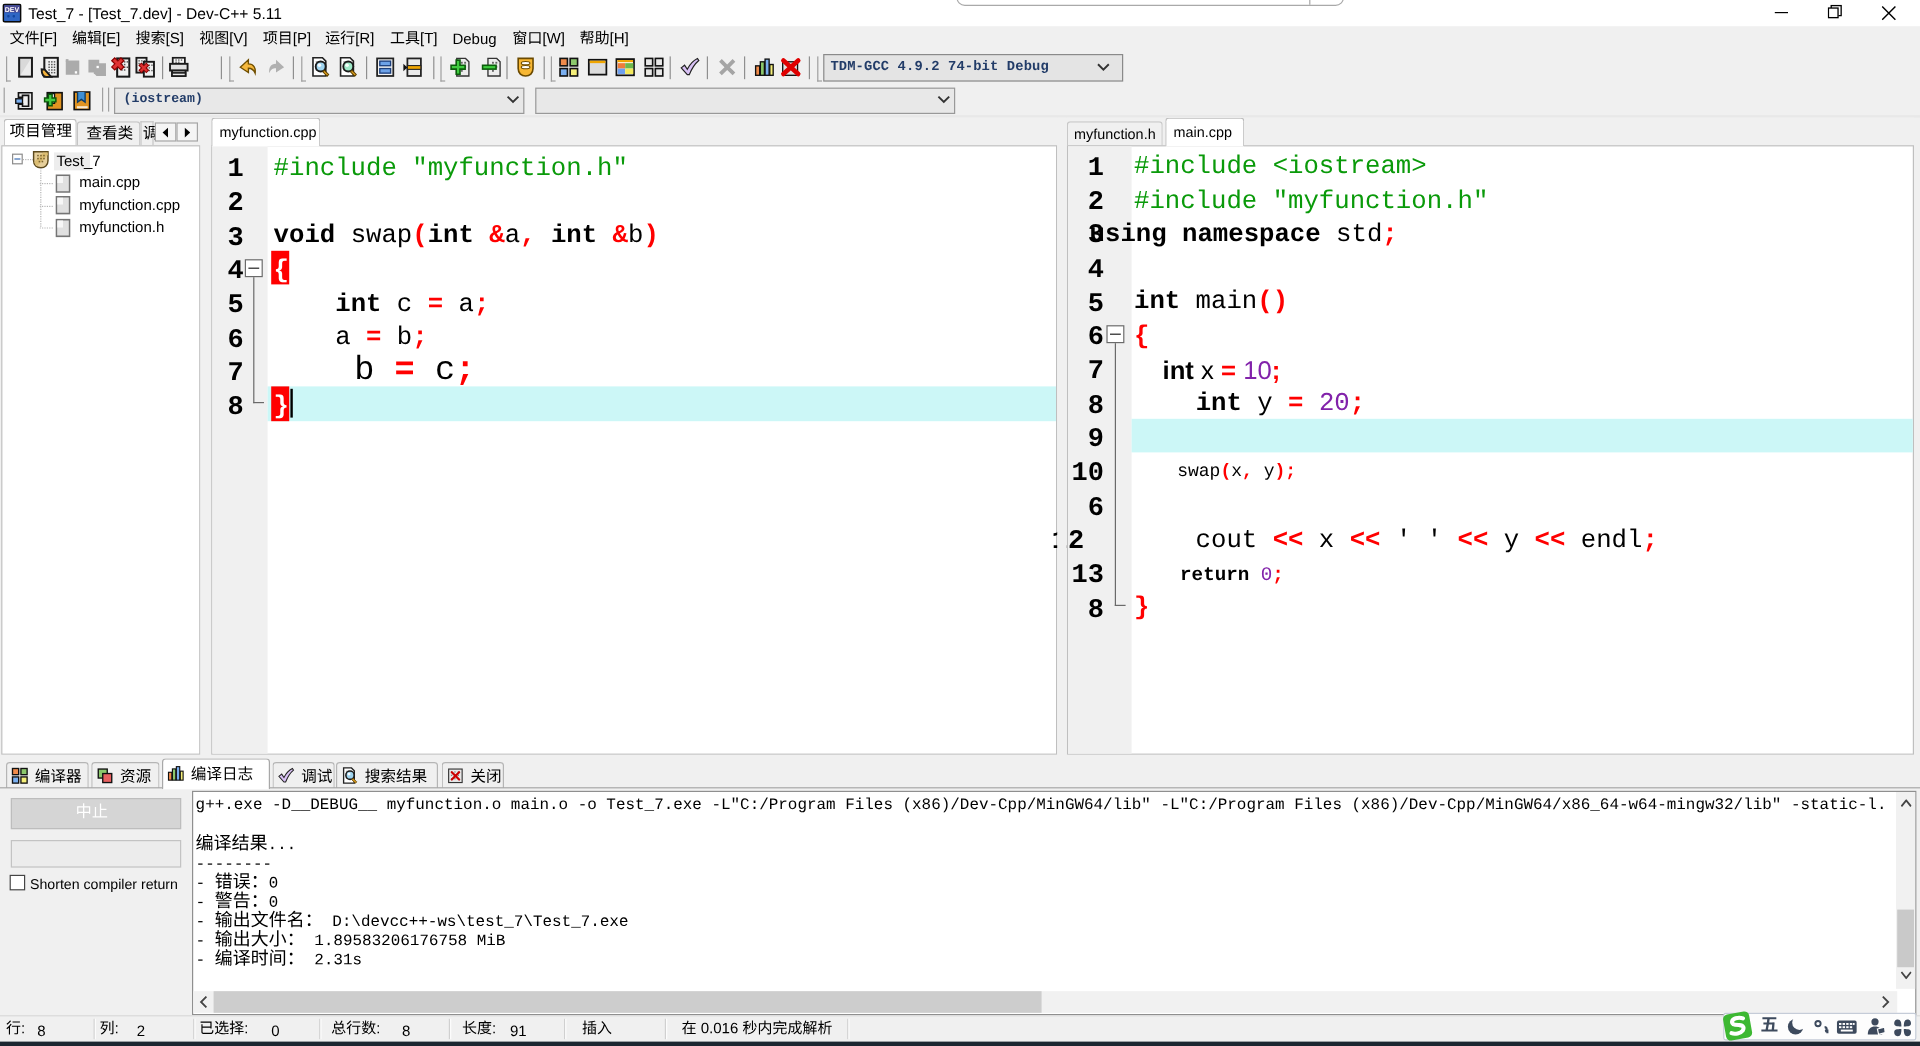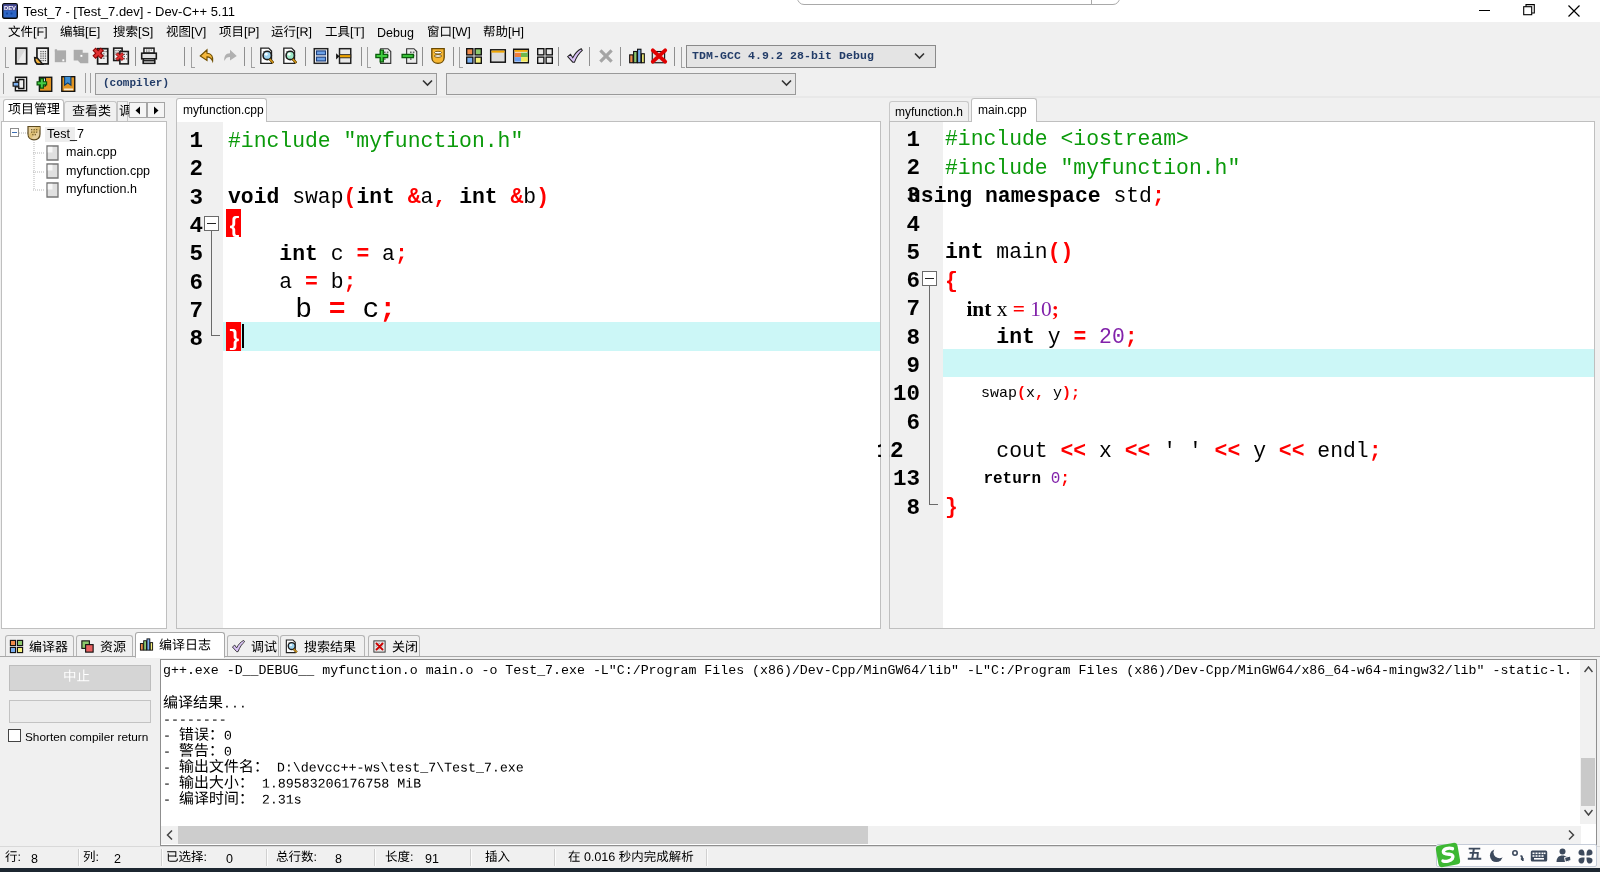--- a/index.html
+++ b/index.html
@@ -297,21 +297,21 @@
     <rect x="1.5" y="7" width="3" height="7" fill="#f08b4b" stroke="#111" stroke-width="1"></rect>
     <rect x="5" y="4" width="3" height="10" fill="#8cc86c" stroke="#111" stroke-width="1"></rect>
     <rect x="8.5" y="2" width="3" height="12" fill="#7aaff0" stroke="#111" stroke-width="1"></rect>
     <rect x="12" y="6" width="2.5" height="8" fill="#f5ef7a" stroke="#111" stroke-width="1"></rect>
   </svg>
 <svg class="ic" style="left:650px;top:47px" width="18" height="18" viewBox="0 0 16 16">
     <rect x="2" y="4" width="11" height="10" fill="#e0e0e0" stroke="#111"></rect>
     <path d="M2.5 1.5 L13.5 11.5 M13.5 1.5 L2.5 11.5" stroke="#e00000" stroke-width="3.4" stroke-linecap="round" transform="translate(0,1.5)"></path>
   </svg>
 <div style="position:absolute;left:686px;top:45px;width:250px;height:23px;background:#e4e4e4;border:1px solid #8a8a8a;"></div>
-<div style="position:absolute;left:692px;top:49px;font-family:'Liberation Mono',monospace;font-size:11.5px;font-weight:700;color:#223c68;letter-spacing:0.1px;">TDM-GCC 4.9.2 28-bit Debug</div>
+<div style="position:absolute;left:692px;top:49px;font-family:'Liberation Mono',monospace;font-size:11.5px;font-weight:700;color:#223c68;letter-spacing:0.1px;">TDM-GCC 4.9.2 74-bit Debug</div>
 <svg class="ic" style="left:914px;top:52px" width="11" height="8" viewBox="0 0 11 8">
     <path d="M1 1.5 L5.5 6 L10 1.5" stroke="#333" stroke-width="1.6" fill="none"></path>
   </svg>
 <svg class="ic" style="left:12px;top:75px" width="18" height="18" viewBox="0 0 16 16">
     <path d="M3 2 H13 V14 H3 V10.5 H6 V12 H10.5 V4 H6 V5.5 H3 Z" fill="#e8e8e8" stroke="#111" stroke-width="1.2"></path>
     <rect x="1" y="6.5" width="5" height="3.4" fill="#7aaff0" stroke="#111" stroke-width="1"></rect>
   </svg>
 <svg class="ic" style="left:36px;top:75px" width="18" height="18" viewBox="0 0 16 16">
     <rect x="3" y="2" width="11" height="12.5" fill="#e09422" stroke="#111" stroke-width="1.2"></rect>
     <path d="M3.2 0.8 H8 V8 H3.2 Z" fill="#fff" stroke="#111" stroke-width="1" transform="translate(0.4,1.8)"></path>
@@ -319,21 +319,21 @@
   </svg>
 <svg class="ic" style="left:59px;top:75px" width="18" height="18" viewBox="0 0 16 16">
     <rect x="2.5" y="1.5" width="11.5" height="13" fill="#e09422" stroke="#111" stroke-width="1.2"></rect>
     <path d="M5 1.5 V9 L7.8 7 L10.6 9 V1.5" fill="#3f8fd4" stroke="#0c3b66" stroke-width="1"></path>
     <rect x="4.5" y="12" width="8" height="1.6" fill="#fff" opacity="0.8"></rect>
   </svg>
 <div style="position:absolute;left:3px;top:73px;width:1px;height:21px;background:#a0a0a0;"></div>
 <div style="position:absolute;left:84.5px;top:73px;width:1px;height:20px;background:#a0a0a0;"></div>
 <div style="position:absolute;left:89.5px;top:73px;width:1px;height:20px;background:#a0a0a0;"></div>
 <div style="position:absolute;left:95px;top:72.5px;width:342px;height:22px;background:#e8e8e8;border:1px solid #999;"></div>
-<div style="position:absolute;left:103px;top:76.5px;font-family:'Liberation Mono',monospace;font-size:11px;font-weight:700;color:#223c68;">(compiler)</div>
+<div style="position:absolute;left:103px;top:76.5px;font-family:'Liberation Mono',monospace;font-size:11px;font-weight:700;color:#223c68;">(iostream)</div>
 <svg class="ic" style="left:422px;top:79px" width="11" height="8" viewBox="0 0 11 8">
     <path d="M1 1.5 L5.5 6 L10 1.5" stroke="#333" stroke-width="1.6" fill="none"></path>
   </svg>
 <div style="position:absolute;left:446px;top:72.5px;width:350px;height:22px;background:#e8e8e8;border:1px solid #999;"></div>
 <svg class="ic" style="left:781px;top:79px" width="11" height="8" viewBox="0 0 11 8">
     <path d="M1 1.5 L5.5 6 L10 1.5" stroke="#333" stroke-width="1.6" fill="none"></path>
   </svg>
 <div style="position:absolute;left:0;top:98px;width:176px;height:24px;background:#f0f0f0;"></div>
 <div style="position:absolute;left:3px;top:99px;width:61px;height:23px;background:#fff;border:1px solid #bfbfbf;border-bottom:none;border-radius:3px 3px 0 0;"></div>
 <svg width="52" height="14" viewBox="0 0 52 14" style="position:absolute;left:8.2px;top:103px;overflow:visible;" fill="#000">
@@ -462,21 +462,21 @@
 <div style="position:absolute;left:860px;top:493.5px;width:60px;height:28.3px;line-height:28.3px;text-align:right;font-family:'Liberation Mono',monospace;font-size:22.5px;font-weight:700;color:#000;">8</div>
 <div style="position:absolute;left:922px;top:270.9px;width:15px;height:15px;background:#fff;border:1.2px solid #6a6a6a;"></div>
 <div style="position:absolute;left:925px;top:277.8px;width:9px;height:1.5px;background:#222;"></div>
 <div style="position:absolute;left:928.5px;top:285.9px;width:1.3px;height:218.9px;background:#6a6a6a;"></div>
 <div style="position:absolute;left:928.5px;top:503.6px;width:9px;height:1.3px;background:#6a6a6a;"></div>
 <div style="position:absolute;left:945px;top:125.2px;height:28.3px;line-height:28.3px;font-family:'Liberation Mono',monospace;font-size:21.4px;white-space:pre;color:#000"><span style="color:#0a9a0a;">#include &lt;iostream&gt;</span></div>
 <div style="position:absolute;left:945px;top:153.5px;height:28.3px;line-height:28.3px;font-family:'Liberation Mono',monospace;font-size:21.4px;white-space:pre;color:#000"><span style="color:#0a9a0a;">#include "myfunction.h"</span></div>
 <div style="position:absolute;left:908px;top:181.8px;height:28.3px;line-height:28.3px;font-family:'Liberation Mono',monospace;font-size:21.4px;white-space:pre;color:#000"><span style="color:#000000;font-weight:700;">using</span> <span style="color:#000000;font-weight:700;">namespace</span> std<span style="color:#ff0000;font-weight:700;">;</span></div>
 <div style="position:absolute;left:945px;top:238.4px;height:28.3px;line-height:28.3px;font-family:'Liberation Mono',monospace;font-size:21.4px;white-space:pre;color:#000"><span style="color:#000000;font-weight:700;">int</span> main<span style="color:#ff0000;font-weight:700;">()</span></div>
 <div style="position:absolute;left:945px;top:266.7px;height:28.3px;line-height:28.3px;font-family:'Liberation Mono',monospace;font-size:21.4px;white-space:pre;color:#000"><span style="color:#ff0000;font-weight:700;">{</span></div>
-<div style="position:absolute;left:945px;top:295.0px;height:28.3px;line-height:28.3px;font-family:Liberation Serif, serif;font-size:21.4px;white-space:pre;color:#000">    <span style="color:#000000;font-weight:700;">int</span> x <span style="color:#ff0000;font-weight:700;">=</span> <span style="color:#8222aa;">10</span><span style="color:#ff0000;font-weight:700;">;</span></div>
+<div style="position:absolute;left:945px;top:295.0px;height:28.3px;line-height:28.3px;font-family:Liberation Sans, sans-serif;font-size:21.4px;white-space:pre;color:#000">    <span style="color:#000000;font-weight:700;">int</span> x <span style="color:#ff0000;font-weight:700;">=</span> <span style="color:#8222aa;">10</span><span style="color:#ff0000;font-weight:700;">;</span></div>
 <div style="position:absolute;left:945px;top:323.3px;height:28.3px;line-height:28.3px;font-family:'Liberation Mono',monospace;font-size:21.4px;white-space:pre;color:#000">    <span style="color:#000000;font-weight:700;">int</span> y <span style="color:#ff0000;font-weight:700;">=</span> <span style="color:#8222aa;">20</span><span style="color:#ff0000;font-weight:700;">;</span></div>
 <div style="position:absolute;left:945px;top:379.9px;height:28.3px;line-height:28.3px;font-family:'Liberation Mono',monospace;font-size:15px;white-space:pre;color:#000">    swap<span style="color:#ff0000;font-weight:700;">(</span>x<span style="color:#ff0000;font-weight:700;">,</span> y<span style="color:#ff0000;font-weight:700;">)</span><span style="color:#ff0000;font-weight:700;">;</span></div>
 <div style="position:absolute;left:945px;top:436.5px;height:28.3px;line-height:28.3px;font-family:'Liberation Mono',monospace;font-size:21.4px;white-space:pre;color:#000">    cout <span style="color:#ff0000;font-weight:700;">&lt;&lt;</span> x <span style="color:#ff0000;font-weight:700;">&lt;&lt;</span> ' ' <span style="color:#ff0000;font-weight:700;">&lt;&lt;</span> y <span style="color:#ff0000;font-weight:700;">&lt;&lt;</span> endl<span style="color:#ff0000;font-weight:700;">;</span></div>
 <div style="position:absolute;left:945px;top:464.8px;height:28.3px;line-height:28.3px;font-family:'Liberation Mono',monospace;font-size:16px;white-space:pre;color:#000">    <span style="color:#000000;font-weight:700;">return</span> <span style="color:#8222aa;">0</span><span style="color:#ff0000;font-weight:700;">;</span></div>
 <div style="position:absolute;left:945px;top:493.1px;height:28.3px;line-height:28.3px;font-family:'Liberation Mono',monospace;font-size:21.4px;white-space:pre;color:#000"><span style="color:#ff0000;font-weight:700;">}</span></div>
 <div style="position:absolute;left:881px;top:98px;width:8px;height:531px;background:#f0f0f0;"></div>
 <div style="position:absolute;left:0;top:629px;width:1600px;height:30px;background:#f0f0f0;"></div>
 <div style="position:absolute;left:0;top:656px;width:1600px;height:1px;background:#a8a8a8;z-index:1;"></div>
 <div style="position:absolute;left:5.2px;top:635px;width:68.8px;height:22px;background:#f0f0f0;border:1px solid #b5b5b5;border-bottom:none;border-radius:3px 3px 0 0;"></div>
 <svg class="ic" style="left:9.2px;top:639px;z-index:3" width="15" height="15" viewBox="0 0 16 16">

